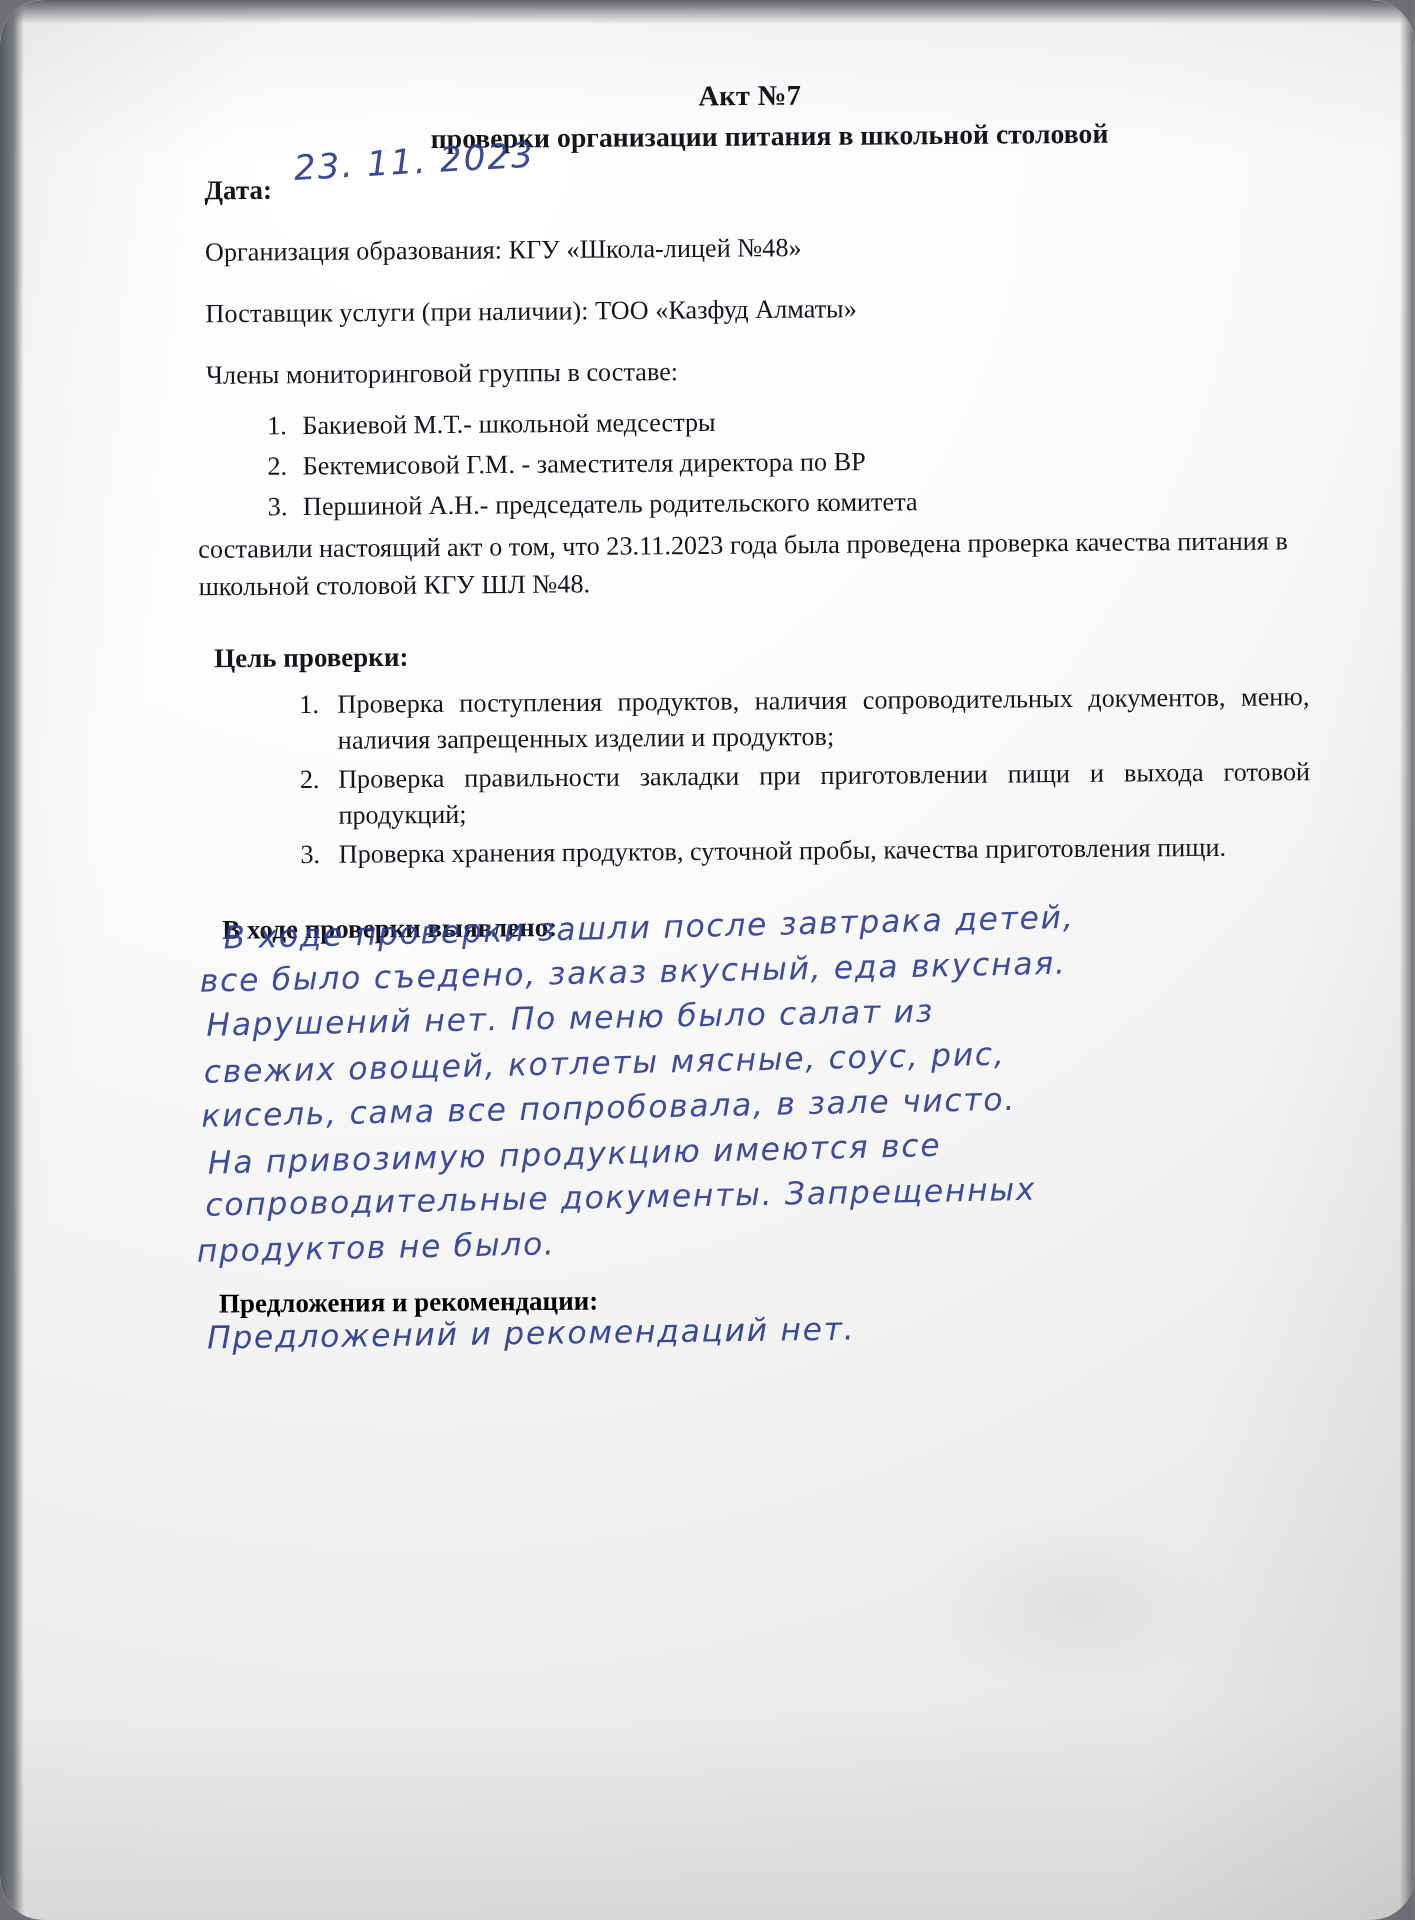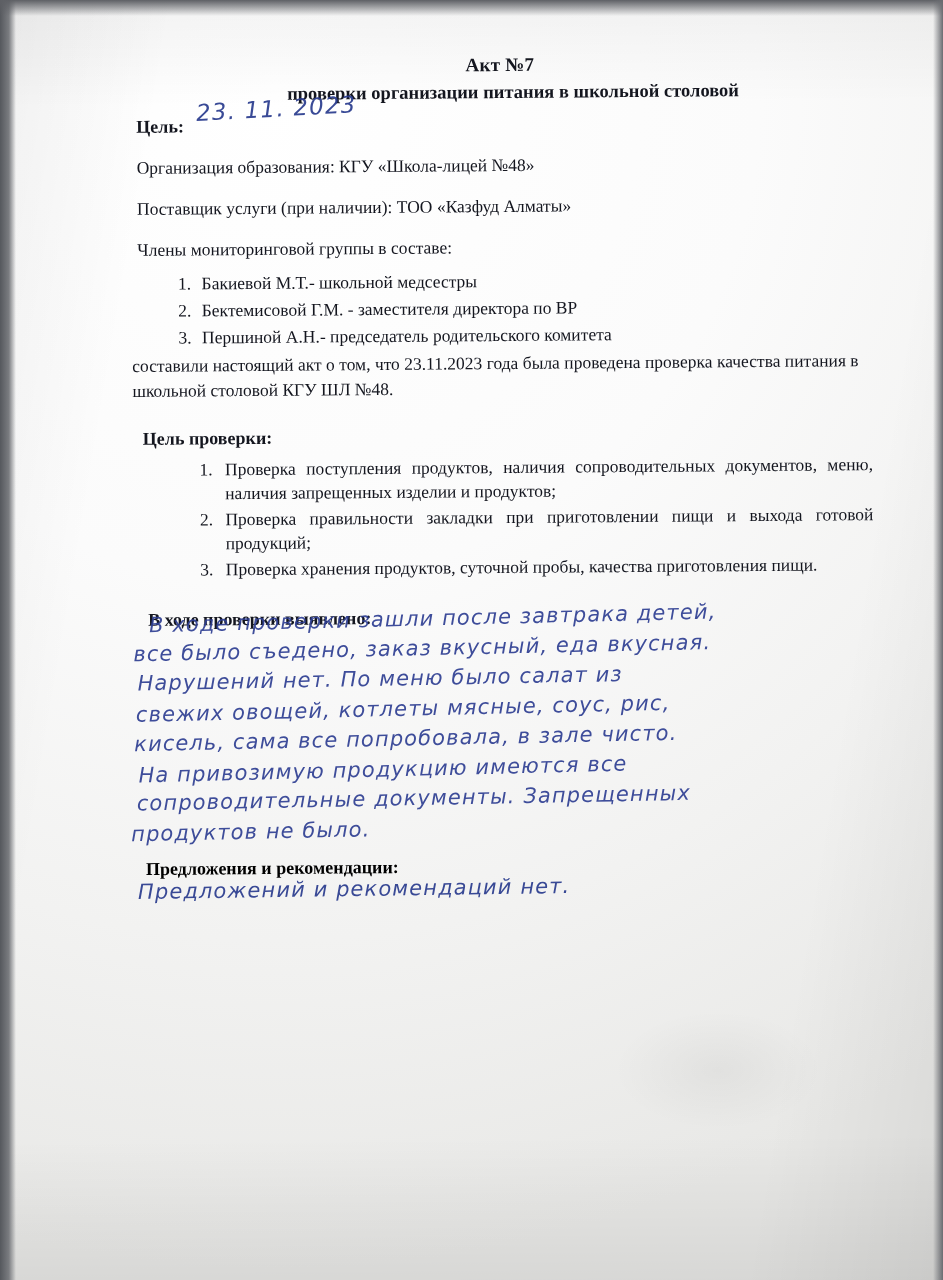--- a/index.html
+++ b/index.html
@@ -14,20 +14,21 @@
     font-family: "Liberation Serif", serif;
   }
 
   
   .photo {
     position: relative;
     width: 943px;
     height: 1280px;
     background: #7d7f83;
     overflow: hidden;
+    border-radius: 29px;
   }
 
   .paper {
     position: absolute;
     left: -8px;
     top: -12px;
     width: 960px;
     height: 1306px;
     background:
       radial-gradient(120% 90% at 30% 8%, #ffffff 0%, #fbfbfb 42%, #f2f2f1 72%, #e8e8e6 100%);
@@ -208,21 +209,21 @@
   <div class="edge-top"></div>
   <div class="edge-right"></div>
   <div class="smudge"></div>
 
   <div class="doc">
 
     <p class="title">Акт №7</p>
     <p class="subtitle">проверки организации  питания в школьной столовой</p>
 
     <div class="row-date">
-      <span>Цель:</span>
+      <span>Дата:</span>
     </div>
 
     <p class="line">Организация образования: КГУ «Школа-лицей №48»</p>
     <p class="line">Поставщик услуги (при наличии): ТОО  «Казфуд Алматы»</p>
     <p class="line tight">Члены мониторинговой группы в составе:</p>
 
     <ol class="members-list">
       <li>Бакиевой М.Т.- школьной медсестры</li>
       <li>Бектемисовой Г.М. -  заместителя директора по ВР</li>
       <li>Першиной А.Н.- председатель родительского комитета</li>

